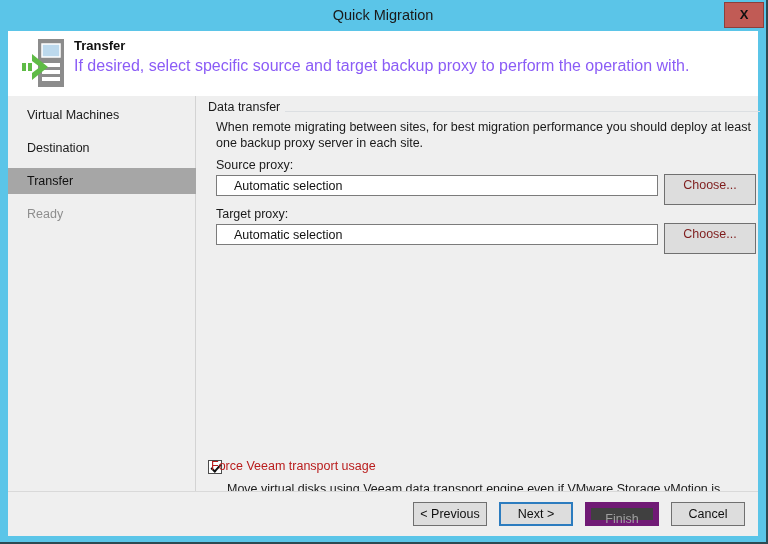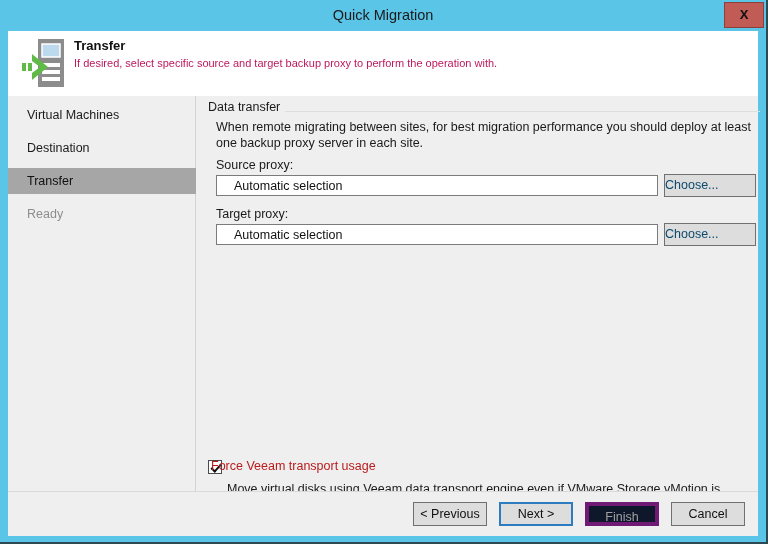--- a/index.html
+++ b/index.html
@@ -72,22 +72,22 @@
   #header-title {
     position: absolute;
     left: 66px; top: 7px;
     font-size: 13px;
     font-weight: bold;
     color: #101010;
   }
   #header-subtitle {
     position: absolute;
     left: 66px; top: 26px;
-    font-size: 11px;
-    color: #be185d;
+    font-size: 16px;
+    color: #8b5cf6;
   }
 
   
   #sidebar {
     position: absolute;
     left: 0; top: 65px;
     width: 188px; height: 395px;
     background: #EFEFEF;
     border-right: 1px solid #D3D3D3;
   }
@@ -158,28 +158,28 @@
     border: 1px solid #7B7B7B;
     font-family: "Liberation Sans", sans-serif;
     font-size: 12.5px;
     color: #101010;
     padding: 0 17px;
     line-height: 19px;
   }
   .choose-button {
     position: absolute;
     left: 467px;
-    width: 92px; height: 23px;
+    width: 92px; height: 31px;
     background: #DDDDDD;
     border: 1px solid #707070;
     font-family: "Liberation Sans", sans-serif;
     font-size: 12.5px;
-    color: #0c4a6e;
-    cursor: pointer;
-    text-align: left;
+    color: #7f1d1d;
+    cursor: pointer;
+    text-align: center;
     line-height: 21px;
   }
 
   
   #checkbox-row {
     position: absolute;
     left: 11px; top: 363px;
     height: 18px;
   }
   #force-checkbox {
@@ -236,22 +236,22 @@
     text-align: center;
     line-height: 22px;
     cursor: pointer;
   }
   .footer-button.focused {
     border: 2px solid #2C7CBF;
     line-height: 20px;
   }
   .footer-button.disabled {
     color: #A0A0A0;
-    background: #0f172a;
-    border: 4px solid #701a75;
+    background: #404040;
+    border: 6px solid #701a75;
     cursor: default;
   }
 </style>
 </head>
 <body>
 
 <div id="window">
 
   <div id="titlebar">
     <div id="title-text">Quick Migration</div>

